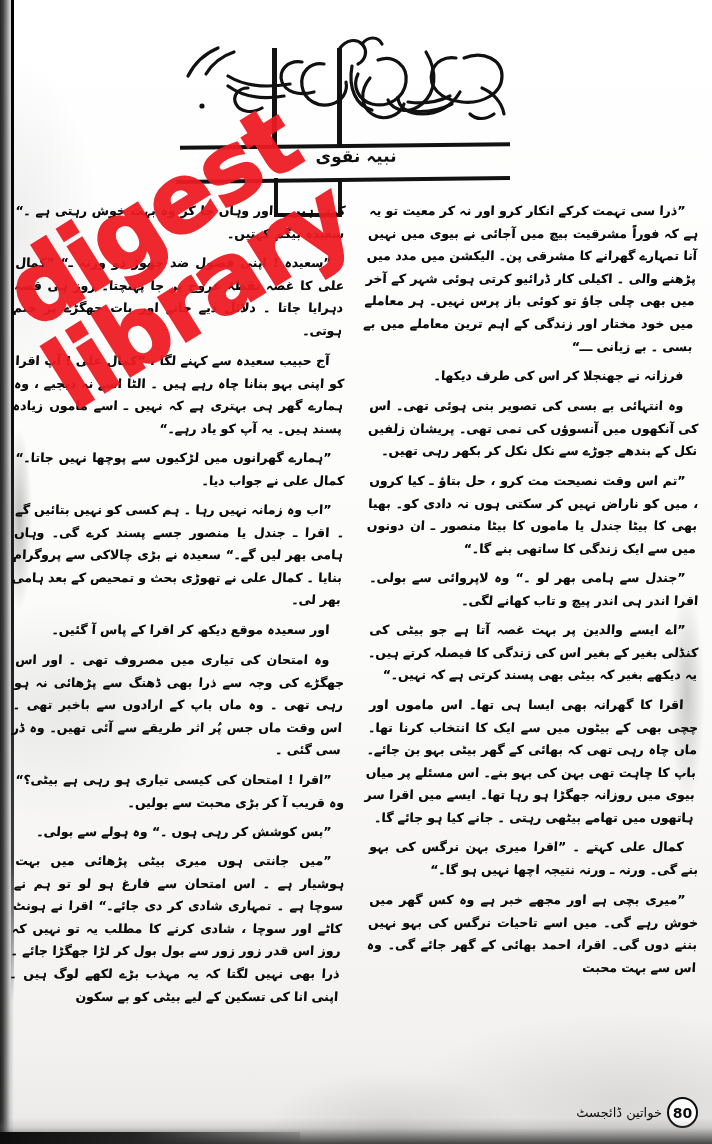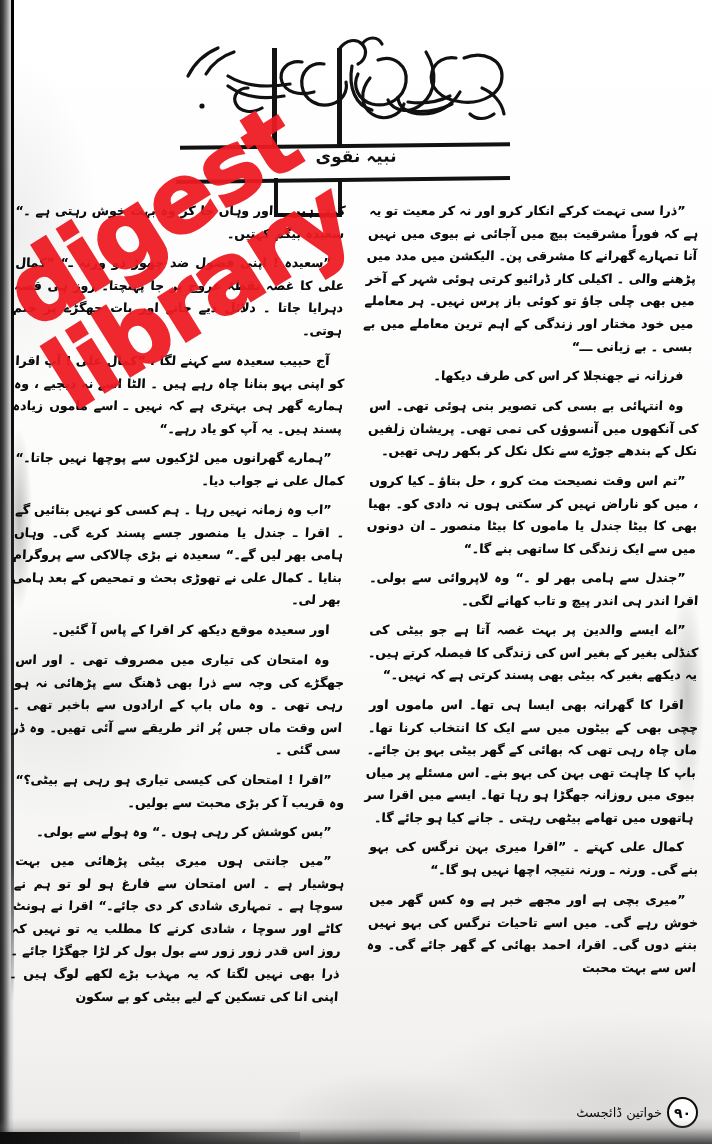--- a/index.html
+++ b/index.html
@@ -215,21 +215,21 @@
       <p class="para dialogue">”اب وہ زمانہ نہیں رہا ۔ ہم کسی کو نہیں بتائیں گے ۔ اقرا ـ جندل یا منصور جسے پسند کرے گی۔ وہاں ہامی بھر لیں گے۔“ سعیدہ نے بڑی چالاکی سے پروگرام بنایا ۔ کمال علی نے تھوڑی بحث و تمحیص کے بعد ہامی بھر لی۔</p>
       <p class="para indent">اور سعیدہ موقع دیکھ کر اقرا کے پاس آ گئیں۔</p>
       <p class="para indent">وہ امتحان کی تیاری میں مصروف تھی ۔ اور اس جھگڑے کی وجہ سے ذرا بھی ڈھنگ سے پڑھائی نہ ہو رہی تھی ۔ وہ ماں باپ کے ارادوں سے باخبر تھی ۔ اس وقت ماں جس پُر اثر طریقے سے آئی تھیں۔ وہ ڈر سی گئی ۔</p>
       <p class="para dialogue">”اقرا ! امتحان کی کیسی تیاری ہو رہی ہے بیٹی؟“ وہ قریب آ کر بڑی محبت سے بولیں۔</p>
       <p class="para dialogue">”بس کوشش کر رہی ہوں ۔“ وہ ہولے سے بولی۔</p>
       <p class="para dialogue">”میں جانتی ہوں میری بیٹی پڑھائی میں بہت ہوشیار ہے ۔ اس امتحان سے فارغ ہو لو تو ہم نے سوچا ہے ۔ تمہاری شادی کر دی جائے۔“ اقرا نے ہونٹ کاٹے اور سوچا ، شادی کرنے کا مطلب یہ تو نہیں کہ روز اس قدر زور زور سے بول بول کر لڑا جھگڑا جائے ۔ ذرا بھی نہیں لگتا کہ یہ مہذب بڑے لکھے لوگ ہیں ۔ اپنی انا کی تسکین کے لیے بیٹی کو بے سکون</p>
     </div>
   </div>
 
   <div class="folio">
-    <div class="folio-circle">۹۰</div>
+    <div class="folio-circle">80</div>
     <div class="folio-name">خواتین ڈائجسٹ</div>
   </div>
 
   <div class="watermark">
     <div>digest</div>
     <div class="wm-line2">library</div>
   </div>
 
   <div class="bottom-band"></div>
   <div class="bottom-dark"></div>

